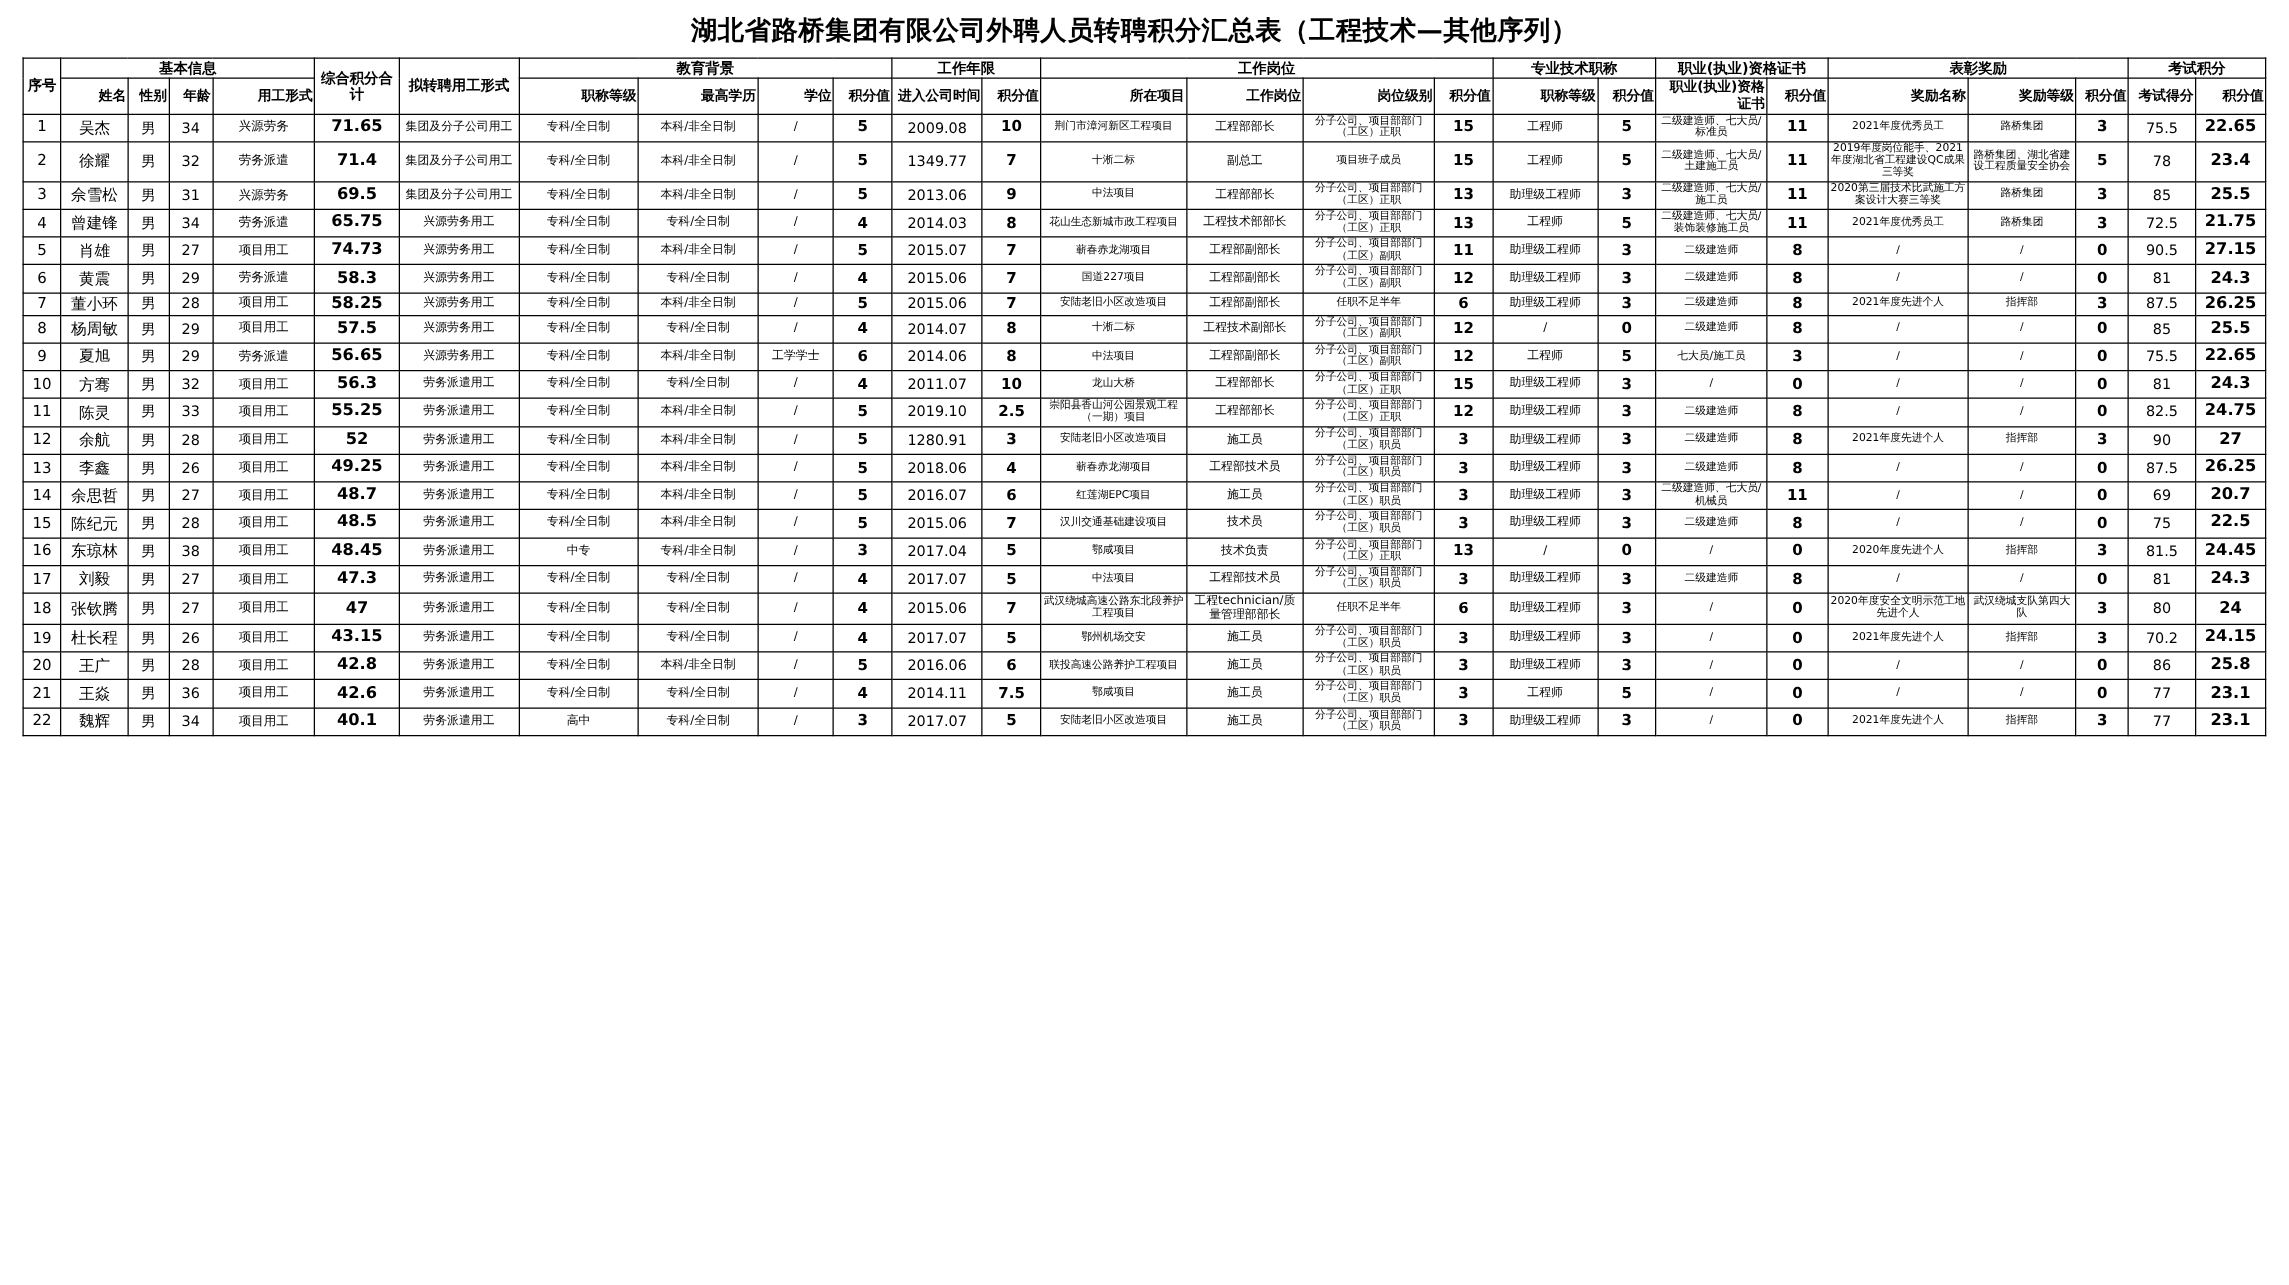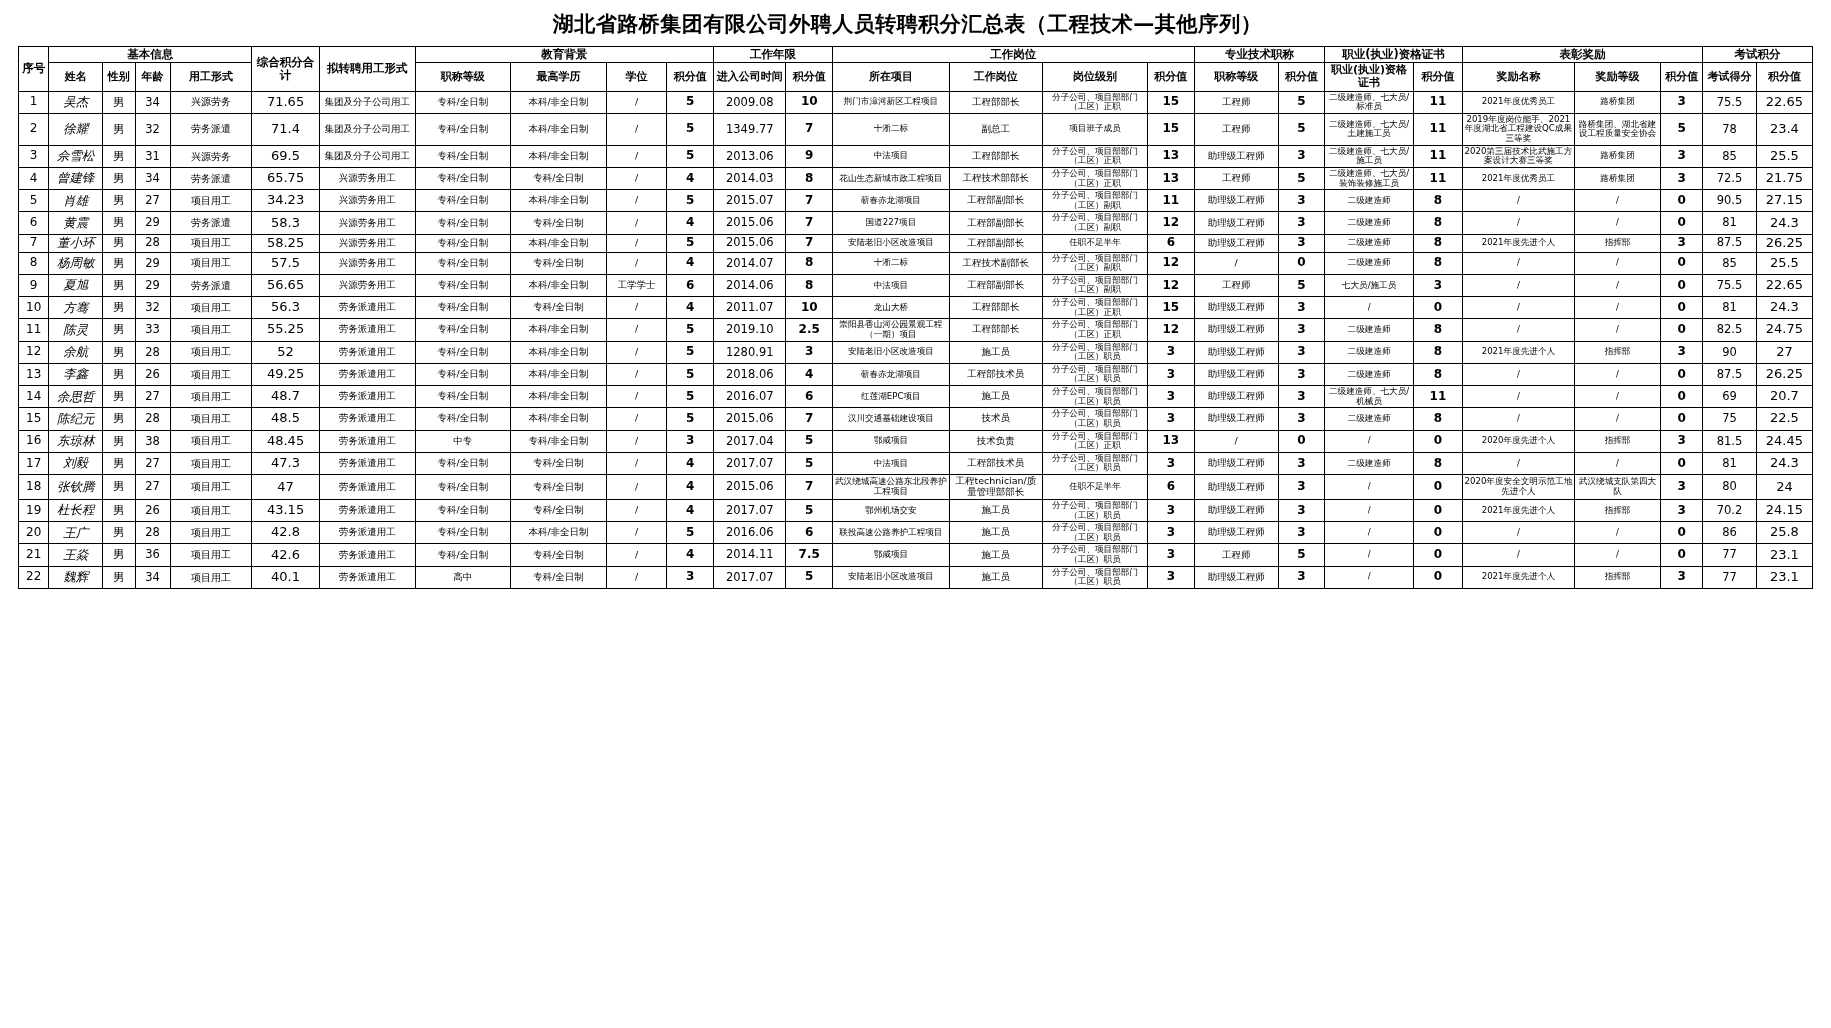--- a/index.html
+++ b/index.html
@@ -22,24 +22,24 @@
     border:1px solid #000;
     text-align:center;
     vertical-align:middle;
     font-size:10.5px;
     line-height:1.15;
     padding:1px 1px;
     word-break:break-all;
     font-family:"DejaVu Sans","Liberation Sans",sans-serif;
   }
   thead th{font-weight:bold;font-size:11.5px;}
-  .hdr-sm{font-size:11px;}
+  .hdr-sm{font-size:11px;text-align:right;}
   td.idx{font-size:12px;}
-  td.name{font-size:12.5px;font-style:italic;}
-  td.num{font-size:13px;font-weight:normal;}
+  td.name{font-size:12.5px;}
+  td.num{font-size:13px;font-weight:bold;}
   td.small{font-size:9.5px;}
   td.tiny{font-size:8.6px;line-height:1.12;}
   td.mid{font-size:10px;margin-top:45px;}
   td.pts{font-size:12px;font-weight:bold;}
   td.sc{font-size:11.5px;}
   col.c0{width:26px}
   col.c1{width:46px}
   col.c2{width:28px}
   col.c3{width:30px}
   col.c4{width:70px}
@@ -252,21 +252,21 @@
           <td class="pts">3</td>
           <td class="sc">72.5</td>
           <td class="num">21.75</td>
         </tr>
         <tr>
           <td class="idx">5</td>
           <td class="name">肖雄</td>
           <td class="sc">男</td>
           <td class="sc">27</td>
           <td class="mid">项目用工</td>
-          <td class="num">34.23</td>
+          <td class="num">74.73</td>
           <td class="small">兴源劳务用工</td>
           <td class="small">专科/全日制</td>
           <td class="small">本科/非全日制</td>
           <td class="small">/</td>
           <td class="pts">5</td>
           <td class="sc">2015.07</td>
           <td class="pts">7</td>
           <td class="tiny">蕲春赤龙湖项目</td>
           <td class="small">工程部副部长</td>
           <td class="tiny">分子公司、项目部部门（工区）副职</td>

